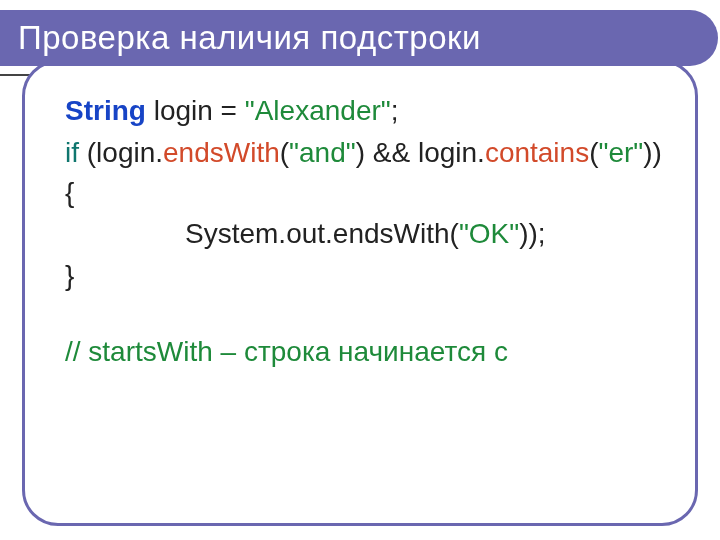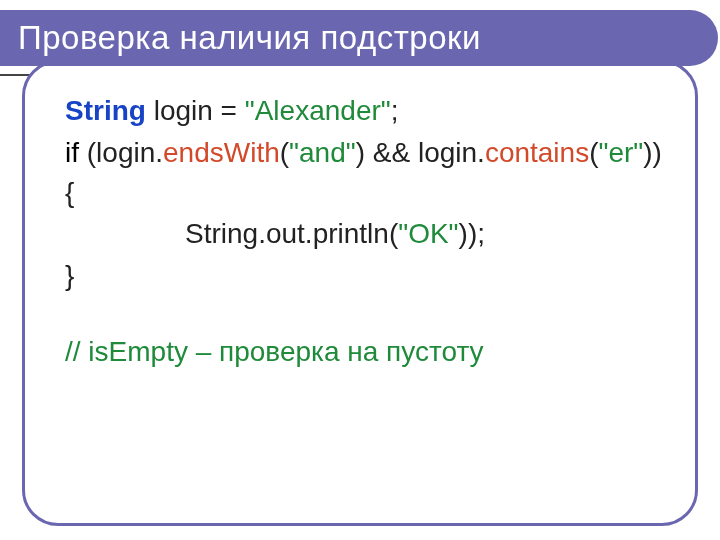--- a/index.html
+++ b/index.html
@@ -53,21 +53,21 @@
   .code {
     font-family: Verdana, Arial, sans-serif;
     font-size: 28px;
     line-height: 1.42;
     color: #222;
     white-space: normal;
   }
   .line { margin: 0 0 2px 0; }
   .indent { padding-left: 120px; }
   .kw-type { color: #1744c6; font-weight: 700; margin-top: 12px; }
-  .kw-if { color: #000000; }
+  .kw-if { color: #0f766e; }
   .method { color: #d24a2a; }
   .str { color: #1e8a3a; }
   .comment { color: #1e8a3a; }
   .gap { height: 34px; }
 </style>
 </head>
 <body>
 
 <div class="divider"></div>
 
@@ -76,32 +76,32 @@
 
     <div class="line">
       <span class="kw-type">String</span><span> login = </span><span class="str">"Alexander"</span><span>;</span>
     </div>
 
     <div class="line">
       <span class="kw-if">if</span><span> (login.</span><span class="method">endsWith</span><span>(</span><span class="str">"and"</span><span>) &amp;&amp; login.</span><span class="method">contains</span><span>(</span><span class="str">"er"</span><span>)) {</span>
     </div>
 
     <div class="line indent">
-      <span>String.out.println(</span><span class="str">"OK"</span><span>));</span>
+      <span>System.out.endsWith(</span><span class="str">"OK"</span><span>));</span>
     </div>
 
     <div class="line">
       <span>}</span>
     </div>
 
     <div class="gap"></div>
 
+    <div class="line">
+      <span class="comment">// startsWith – строка начинается с</span>
+    </div>
 
-    <div class="line">
-      <span class="comment">// isEmpty – проверка на пустоту</span>
-    </div>
 
   </div>
 </div>
 
 <div class="title-band">
   <div class="title-text">Проверка наличия подстроки</div>
 </div>
 
 </body></html>

